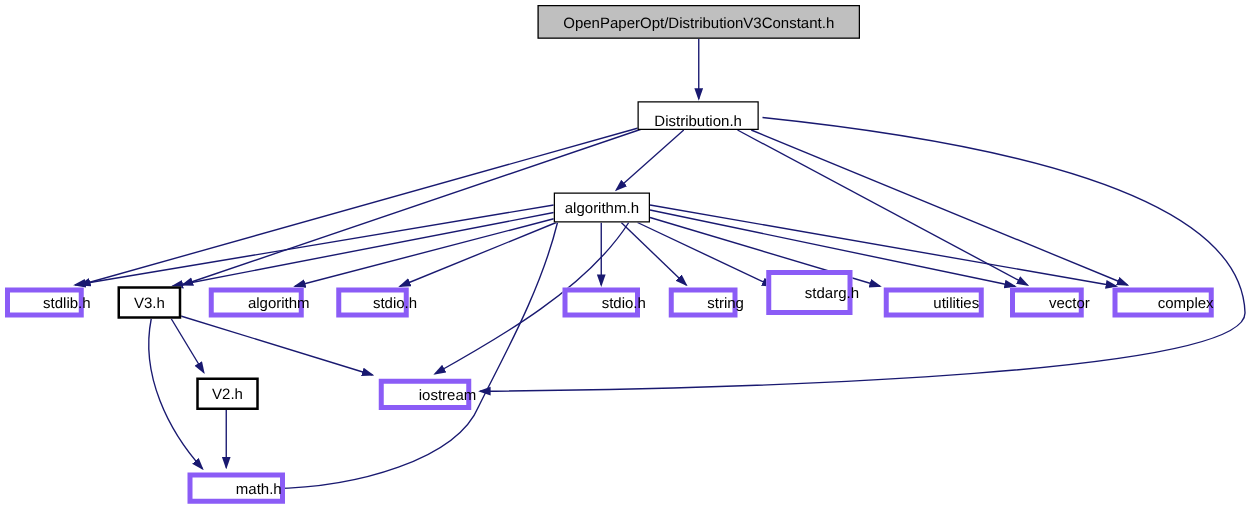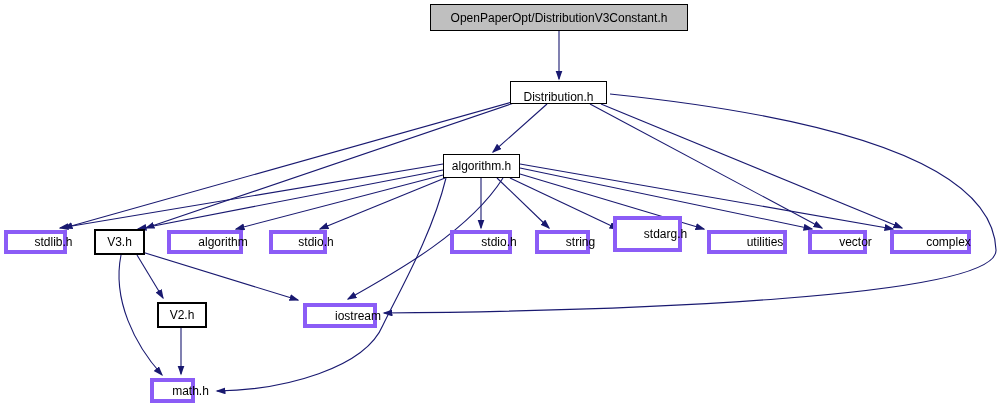--- a/index.html
+++ b/index.html
@@ -110,17 +110,17 @@
       </div>
       <div class="node sys" style="left: 890px; top: 230px; width: 81px; height: 24px;">
         <span>complex</span>
       </div>
       <div class="node bold" style="left: 157px; top: 302px; width: 50px; height: 26px;">
         <span>V2.h</span>
       </div>
       <div class="node sys" style="left: 303px; top: 303px; width: 74px; height: 25px;">
         <span>iostream</span>
       </div>
-      <div class="node sys" style="left: 150px; top: 378px; width: 45px; height: 25px;">
+      <div class="node sys" style="left: 150px; top: 378px; width: 78px; height: 25px;">
         <span>math.h</span>
       </div>
     </div>
 </div>
 
 </body></html>

